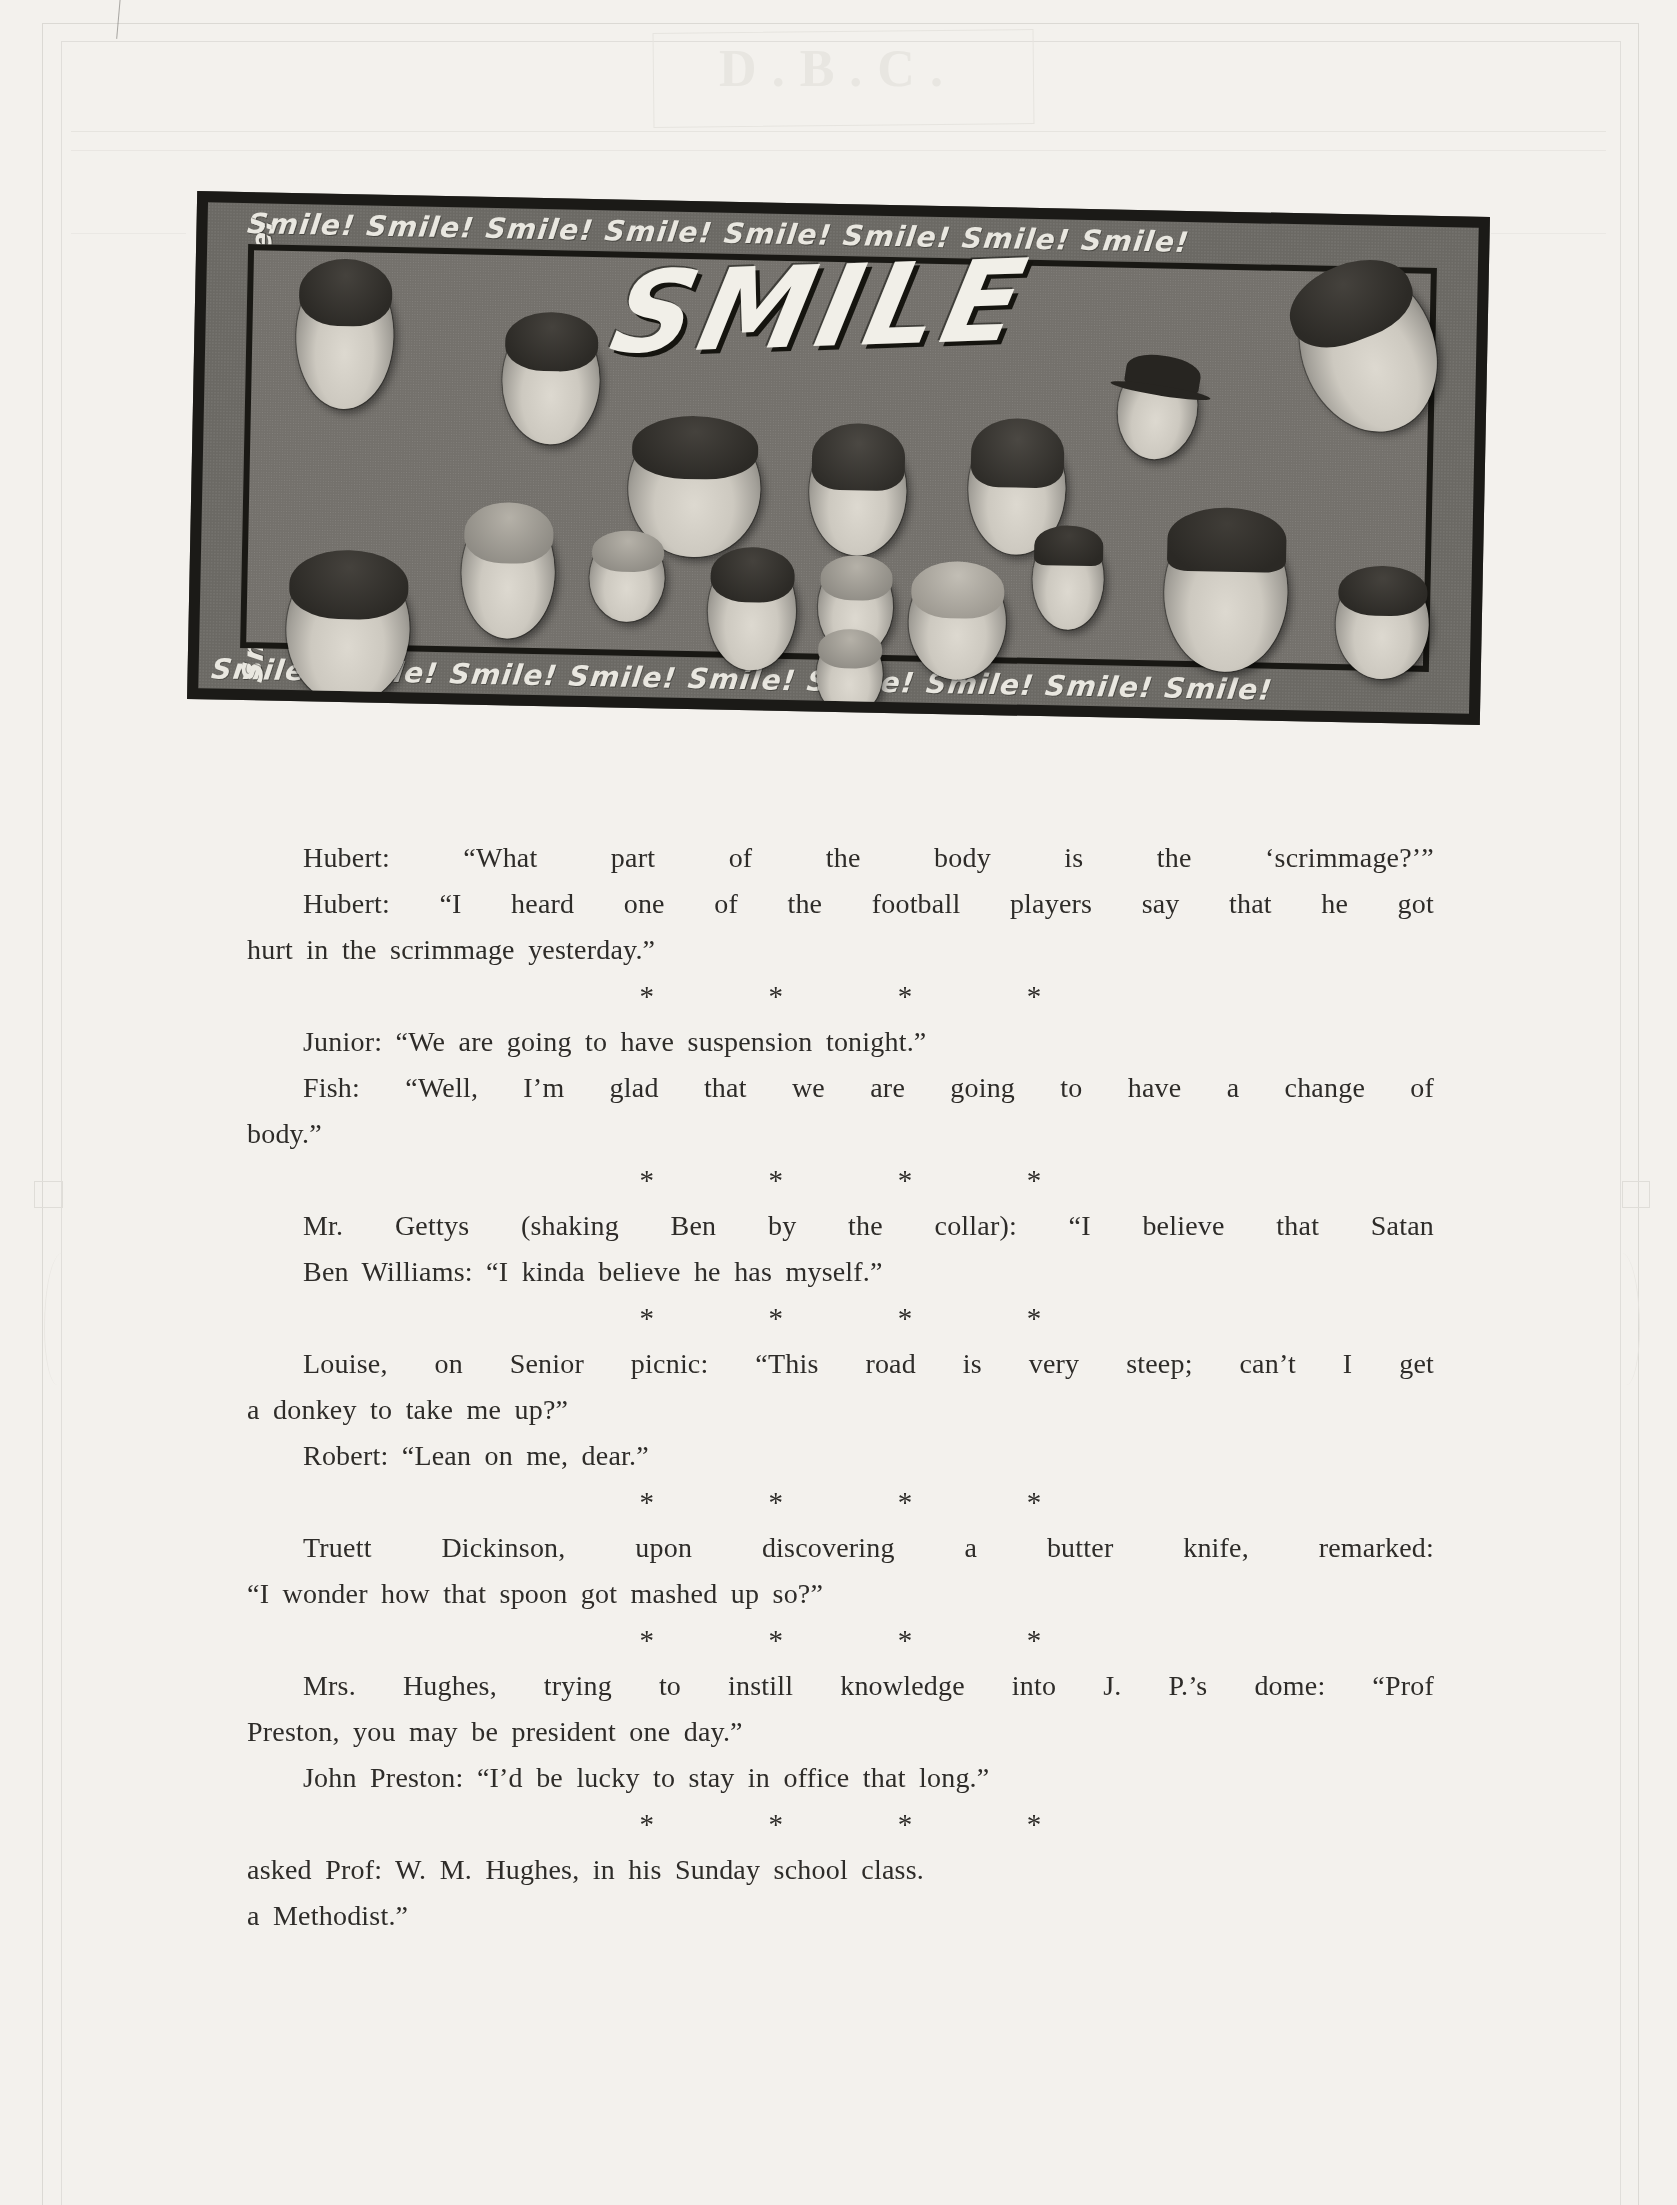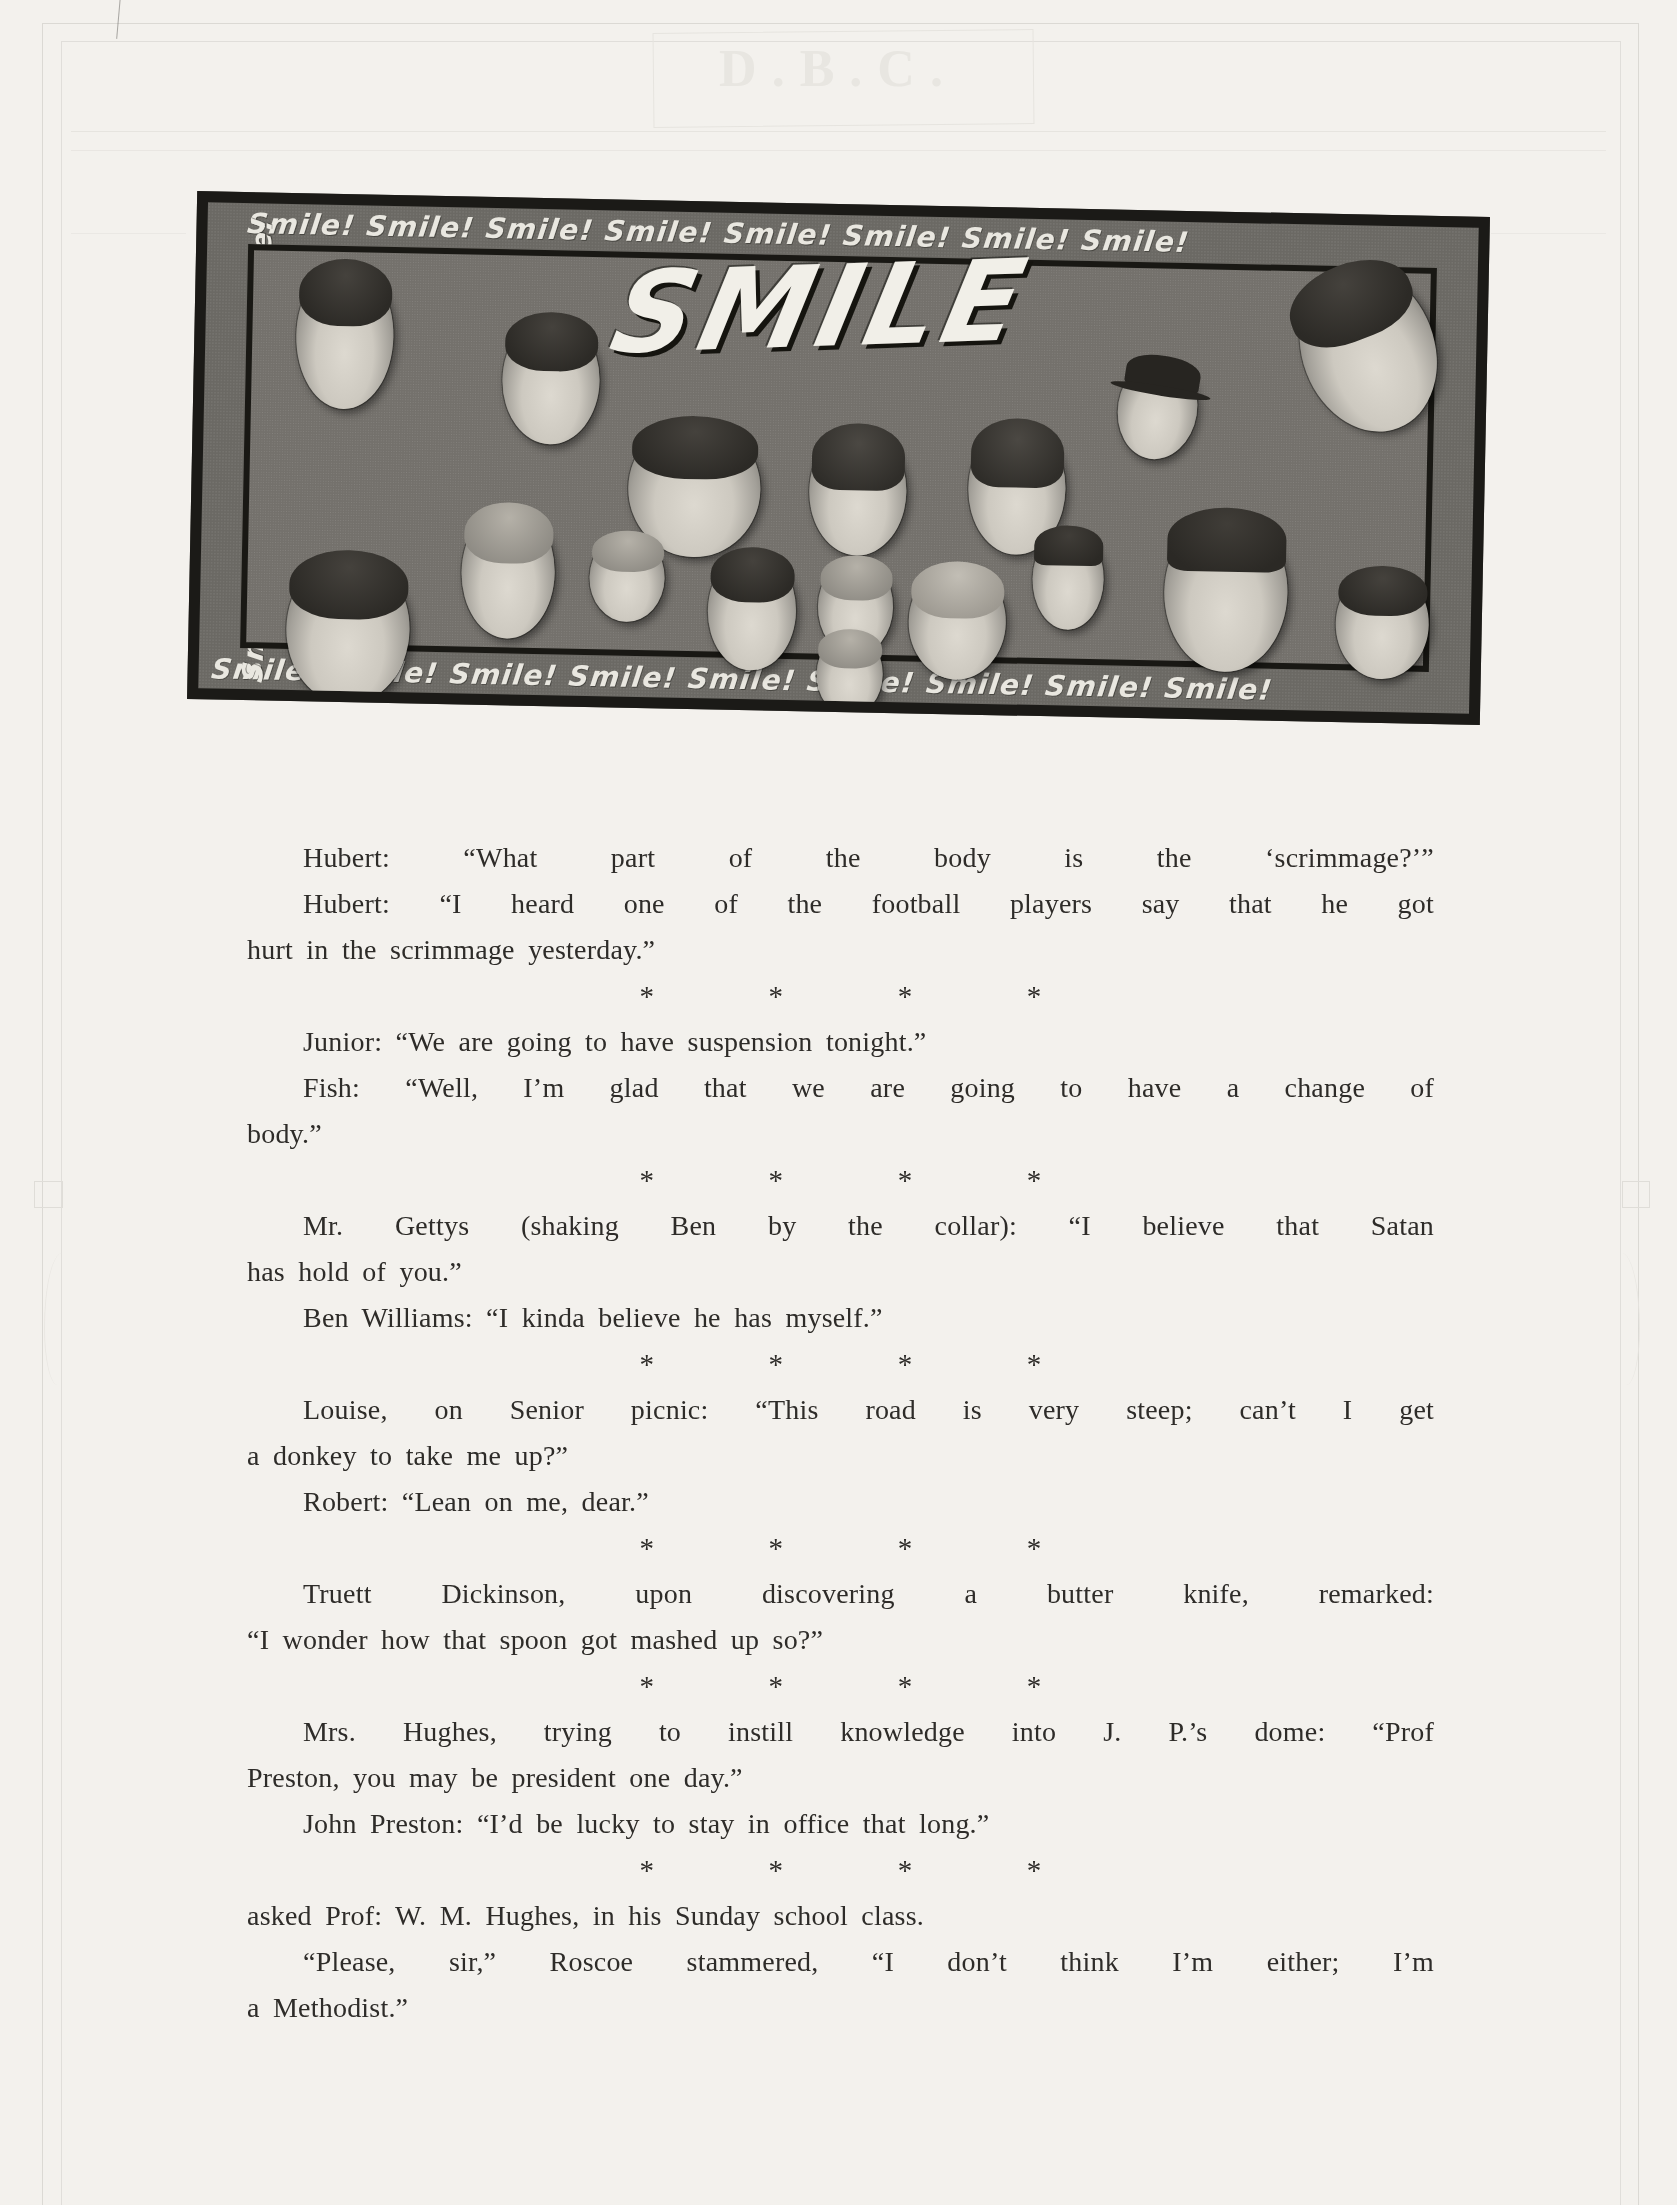--- a/index.html
+++ b/index.html
@@ -131,31 +131,29 @@
 <div class="text-block">
   <div class="line i f">Hubert:  “What part of the body is the ‘scrimmage?’”</div>
   <div class="line i f">Hubert:  “I heard one of the football players say that he got</div>
   <div class="line">hurt in the scrimmage yesterday.”</div>
   <div class="line s">* * * *</div>
   <div class="line i">Junior:  “We are going to have suspension tonight.”</div>
   <div class="line i f">Fish:  “Well, I’m glad that we are going to have a change of</div>
   <div class="line">body.”</div>
   <div class="line s">* * * *</div>
   <div class="line i f">Mr. Gettys (shaking Ben by the collar):  “I believe that Satan</div>
-  <div class="line">has hold of you.”</div>
   <div class="line i">Ben Williams:  “I kinda believe he has myself.”</div>
   <div class="line s">* * * *</div>
   <div class="line i f">Louise, on Senior picnic:  “This road is very steep; can’t I get</div>
   <div class="line">a donkey to take me up?”</div>
   <div class="line i">Robert:  “Lean on me, dear.”</div>
   <div class="line s">* * * *</div>
   <div class="line i f">Truett Dickinson, upon discovering a butter knife, remarked:</div>
   <div class="line">“I wonder how that spoon got mashed up so?”</div>
   <div class="line s">* * * *</div>
   <div class="line i f">Mrs. Hughes, trying to instill knowledge into J. P.’s dome:  “Prof</div>
   <div class="line">Preston, you may be president one day.”</div>
   <div class="line i">John Preston:  “I’d be lucky to stay in office that long.”</div>
   <div class="line s">* * * *</div>
   <div class="line">asked Prof: W. M. Hughes, in his Sunday school class.</div>
-  <div class="line i f">“Please, sir,” Roscoe stammered, “I don’t think I’m either;  I’m</div>
   <div class="line">a Methodist.”</div>
 </div>
 
 
 </body></html>

